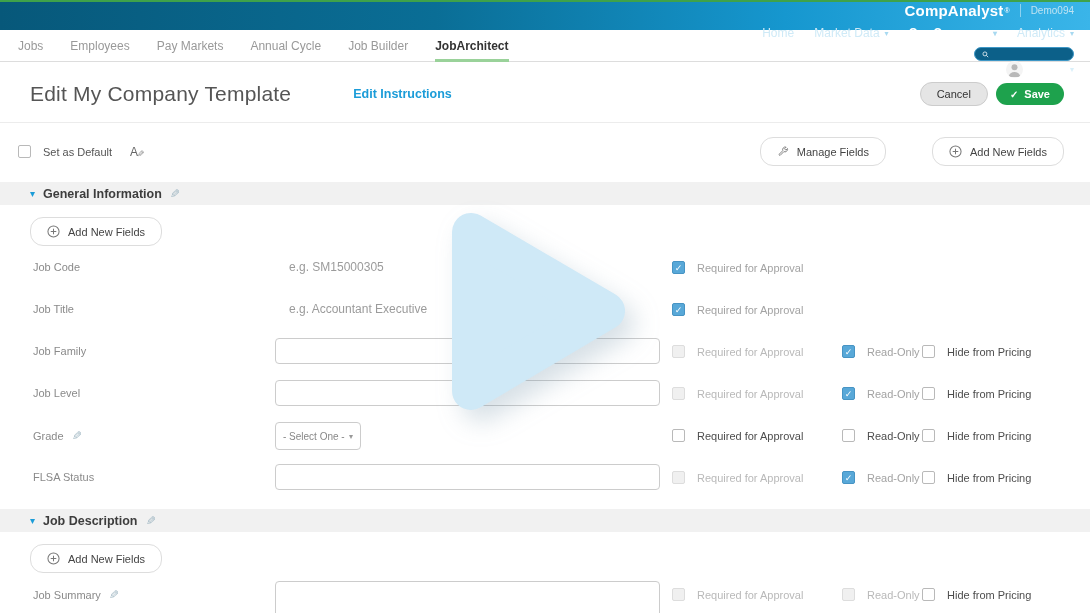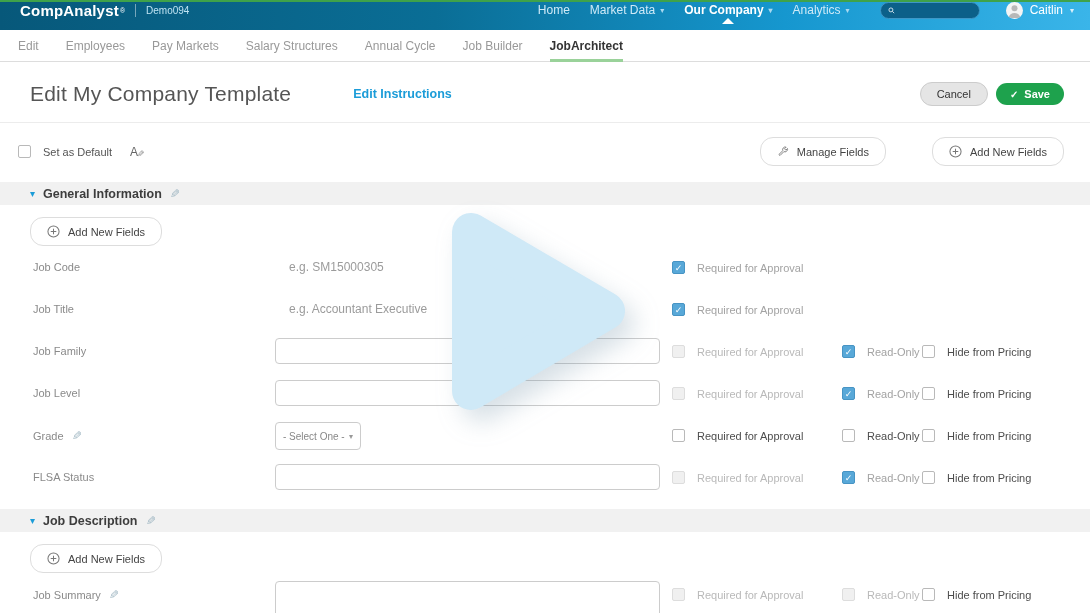--- a/index.html
+++ b/index.html
@@ -2,22 +2,22 @@
 <html><head>
 <meta charset="utf-8">
 <style>
   * { margin:0; padding:0; box-sizing:border-box; }
   html,body { width:1090px; height:613px; overflow:hidden; background:#fff;
     font-family:"Liberation Sans", sans-serif; color:#333; }
   .page { position:relative; width:1090px; height:613px; }
 
   
   .green-strip { height:2px; background:#3fa24a; }
-  .topnav { height:28px; display:flex; align-items:center; padding:0 16px 12px 20px;
-    background:linear-gradient(90deg,#07587a 0%,#0a6e96 40%,#1697cf 72%,#3ab5e9 100%); }
+  .topnav { height:28px; display:flex; align-items:flex-end; padding:0 16px 12px 20px;
+    background:linear-gradient(90deg,#07587a 0%,#0a6e96 40%,#1697cf 72%,#3ab5e9 100%);flex-direction:column; }
   .brand { display:flex; align-items:center; cursor:pointer; }
   .brand-name { font-size:15px; font-weight:bold; color:#fff; letter-spacing:.2px; }
   .brand-sup { color:#fff; font-size:7px; vertical-align:top; margin-left:1px; }
   .brand-divider { display:inline-block; width:1px; height:13px; background:rgba(255,255,255,.45); margin:0 10px; }
   .brand-env { font-size:10px; color:#bfe3f2; }
   .nav-items { display:flex; gap:20px; margin-left:auto; align-items:center; height:28px; }
   .nav-item { font-size:12px; color:#cfeaf7; display:flex; gap:5px; align-items:center;
     cursor:pointer; position:relative; height:28px; }
   .nav-item.active { color:#fff; font-weight:bold; }
   .nav-item .caret { font-size:8px; color:#a8d9f0; padding-top:1px; }
@@ -141,30 +141,27 @@
             <path d="M2.5 16c.6-3.4 3-5 6-5s5.4 1.6 6 5z" fill="#b8b8b8"></path>
           </svg>
       </span>
       <span class="user-name">Caitlin</span>
       <span class="caret">▾</span>
     </div>
   </header>
 
   <nav class="tabs">
       <div class="tab">
-        <span>Edit</span>
+        <span>Jobs</span>
       </div>
       <div class="tab">
         <span>Employees</span>
       </div>
       <div class="tab">
         <span>Pay Markets</span>
-      </div>
-      <div class="tab">
-        <span>Salary Structures</span>
       </div>
       <div class="tab">
         <span>Annual Cycle</span>
       </div>
       <div class="tab">
         <span>Job Builder</span>
       </div>
       <div class="tab active">
         <span>JobArchitect</span>
       </div>

